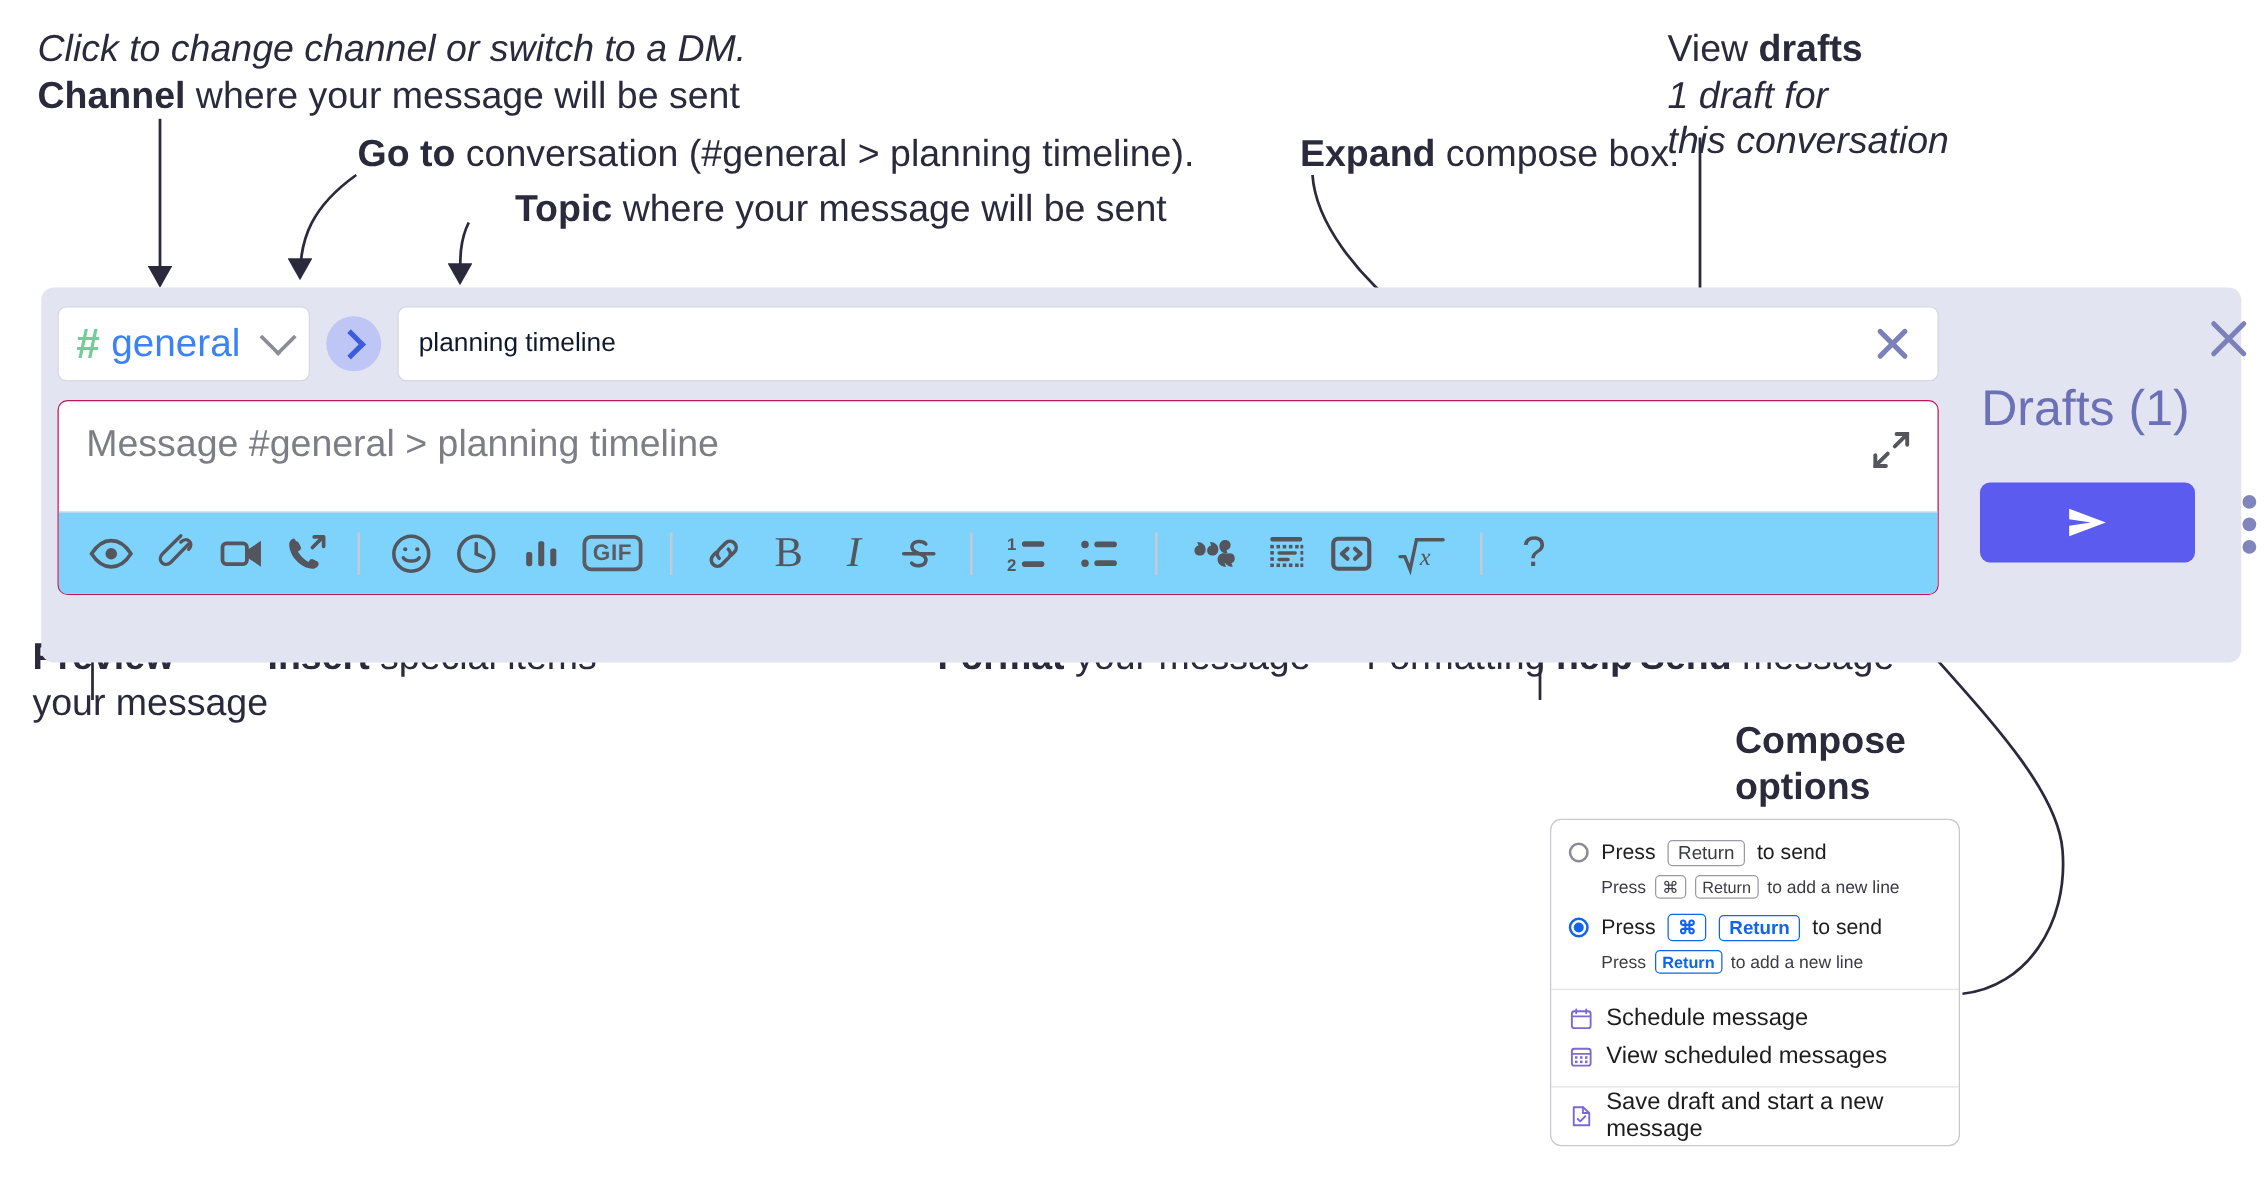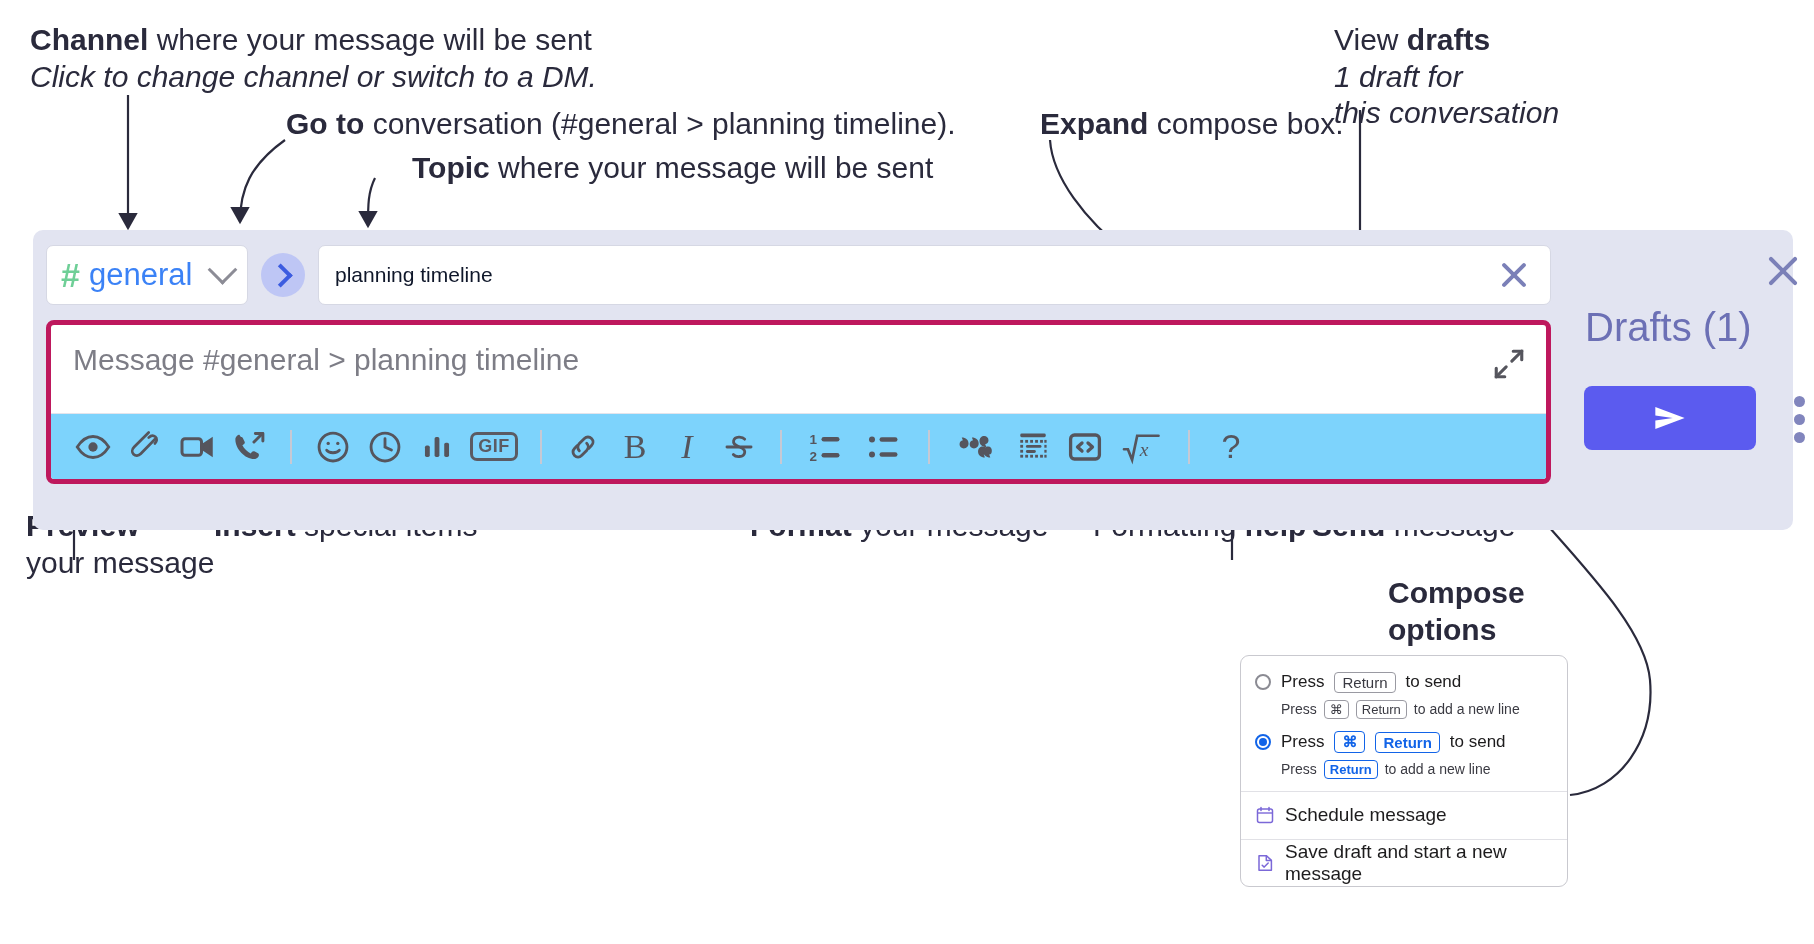--- a/index.html
+++ b/index.html
@@ -43,21 +43,21 @@
     flex:1;height:60px;background:#fff;border:1px solid #d6d8e4;border-radius:7px;
     display:flex;align-items:center;padding:0 16px;box-sizing:border-box;
   }
   .topic-val{font-size:21px;color:#0f172a;flex:1;}
   .xbtn{width:40px;height:40px;position:relative;cursor:pointer;flex:none;}
   .xbtn:before,.xbtn:after{content:"";position:absolute;left:4px;top:18px;width:32px;height:4px;background:#7b80b8;border-radius:2px;}
   .xbtn:before{transform:rotate(45deg);}
   .xbtn:after{transform:rotate(-45deg);}
 
   .msgbox{
-    margin-top:14px;background:#fff;border:5px solid #be185d;border-radius:8px;
+    margin-top:14px;background:#fff;border:1px solid #be185d;border-radius:8px;
     width:100%;box-sizing:border-box;overflow:hidden;
   }
   .msg-input{height:88px;display:flex;align-items:flex-start;padding:18px 18px 0 22px;box-sizing:border-box;position:relative;}
   .msg-ph{font-size:30px;color:#7d7d86;}
   .expand{position:absolute;right:20px;top:22px;width:34px;height:34px;cursor:pointer;}
   .toolbar{
     height:66px;background:#7dd3fc;border-top:1px solid #e3e4ec;
     display:flex;align-items:center;padding:0 16px;box-sizing:border-box;gap:0;
   }
   .tbtn{width:52px;height:52px;display:flex;align-items:center;justify-content:center;cursor:pointer;flex:none;}
@@ -99,22 +99,22 @@
   .sub{display:flex;align-items:center;gap:7px;padding:0 14px 0 40px;height:26px;font-size:14px;color:#3a3a42;}
   .sub .key{font-size:13px;padding:1px 5px;}
   .mdiv{height:1px;background:#e1e1e6;margin:9px 0 8px 0;}
   .mitem{display:flex;align-items:center;gap:10px;padding:0 14px;height:30px;font-size:19px;cursor:pointer;}
   .mitem .ico{width:20px;height:20px;flex:none;}
 </style>
 </head>
 <body>
 
 <div class="annot an-big" style="left:30px;top:22px;">
+  <div><i>Click to change channel or switch to a DM.</i></div>
   <div><b>Channel</b><span> where your message will be sent</span></div>
-  <div><i>Click to change channel or switch to a DM.</i></div>
 </div>
 
 <div class="annot an-big" style="left:286px;top:106px;">
   <b>Go to</b><span> conversation (#general &gt; planning timeline).</span>
 </div>
 
 <div class="annot an-big" style="left:412px;top:150px;">
   <b>Topic</b><span> where your message will be sent</span>
 </div>
 
@@ -440,20 +440,37 @@
     <span class="ico">
       <svg viewBox="0 0 20 20" width="20" height="20" fill="none" stroke="#7b68d8" stroke-width="1.5">
         <rect x="2.5" y="4" width="15" height="13.5" rx="2"></rect>
         <path d="M2.5 8 L17.5 8" stroke-width="1.4"></path>
         <path d="M6 2.5 L6 5.5 M14 2.5 L14 5.5" stroke-linecap="round"></path>
       </svg>
     </span>
     <span>Schedule message</span>
   </div>
 
+  <div class="mitem">
+    <span class="ico">
+      <svg viewBox="0 0 20 20" width="20" height="20" fill="none" stroke="#7b68d8" stroke-width="1.5">
+        <rect x="2.5" y="4" width="15" height="13.5" rx="2"></rect>
+        <path d="M2.5 8 L17.5 8" stroke-width="1.4"></path>
+        <g fill="#7b68d8" stroke="none">
+          <rect x="5" y="10" width="2" height="2"></rect>
+            <rect x="9" y="10" width="2" height="2"></rect>
+            <rect x="13" y="10" width="2" height="2"></rect>
+          <rect x="5" y="13.5" width="2" height="2"></rect>
+            <rect x="9" y="13.5" width="2" height="2"></rect>
+            <rect x="13" y="13.5" width="2" height="2"></rect>
+        </g>
+      </svg>
+    </span>
+    <span>View scheduled messages</span>
+  </div>
 
   <div class="mdiv"></div>
 
   <div class="mitem">
     <span class="ico">
       <svg viewBox="0 0 20 20" width="20" height="20" fill="none" stroke="#7b68d8" stroke-width="1.5" stroke-linecap="round" stroke-linejoin="round">
         <path d="M4 2.8 L11.5 2.8 L16.4 7.4 L16.4 17.2 L4 17.2 Z"></path>
         <path d="M11.3 2.8 L11.3 7.4 L16.3 7.4"></path>
         <path d="M7.2 12.2 L9.2 14.1 L13.2 10"></path>
       </svg>

